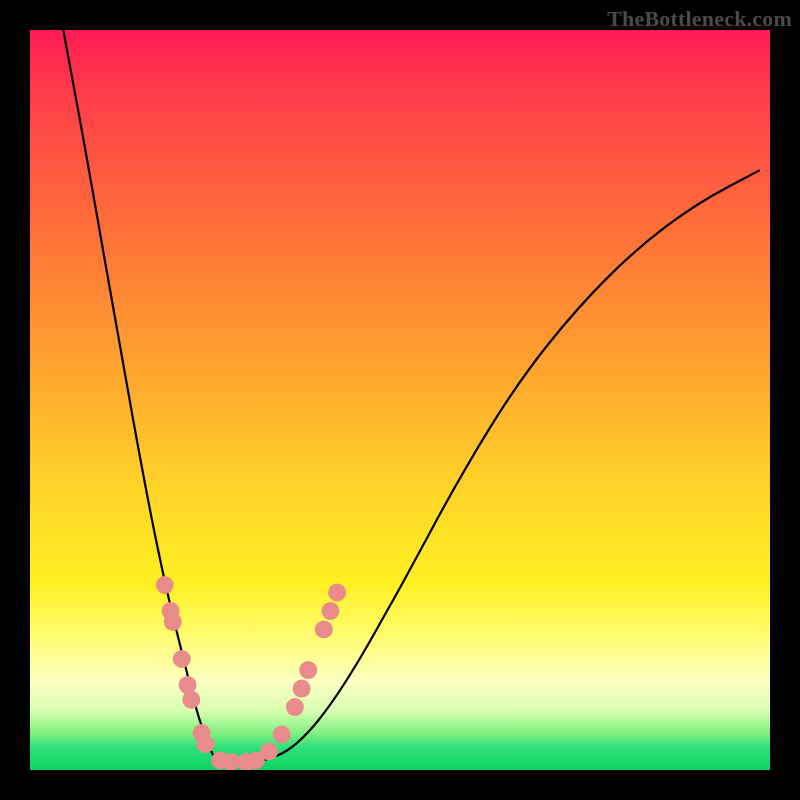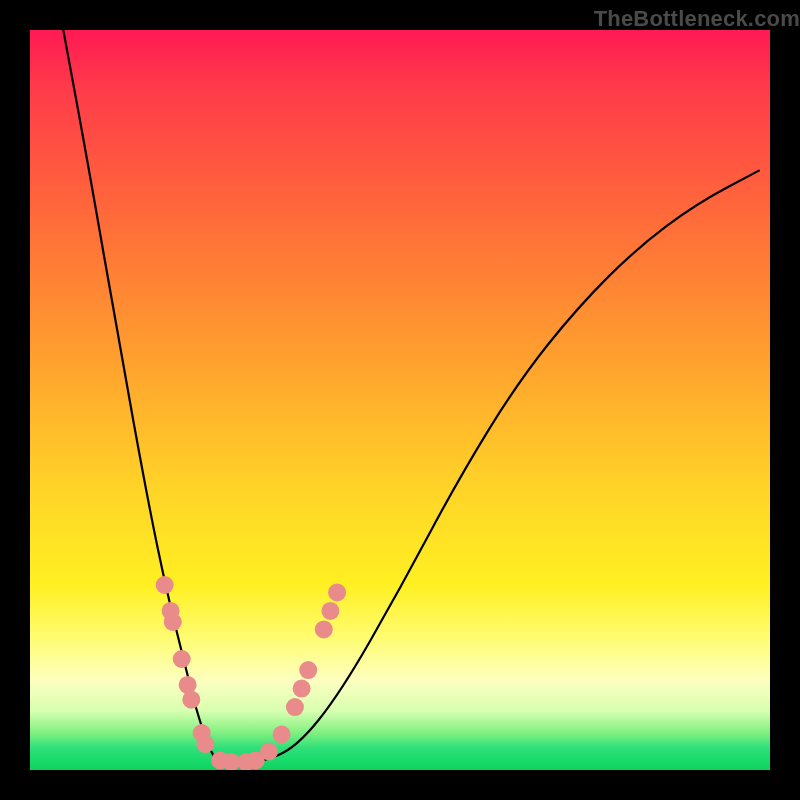--- a/index.html
+++ b/index.html
@@ -28,22 +28,22 @@
       #d8ffb0 92%,
       #80f080 95%,
       #2fe07a 97%,
       #16d968 99%,
       #10d060 100%
     );
   }
   .watermark {
     position: absolute;
     top: 6px;
-    right: 0;
-    font-family: Liberation Sans, sans-serif;
+    right: 8px;
+    font-family: Liberation Serif, serif;
     font-size: 22px;
     font-weight: 600;
     color: #4a4a4a;
     letter-spacing: 0.2px;
     user-select: none;
   }
   svg.curve {
     position: absolute;
     left: 0;
     top: 0;

